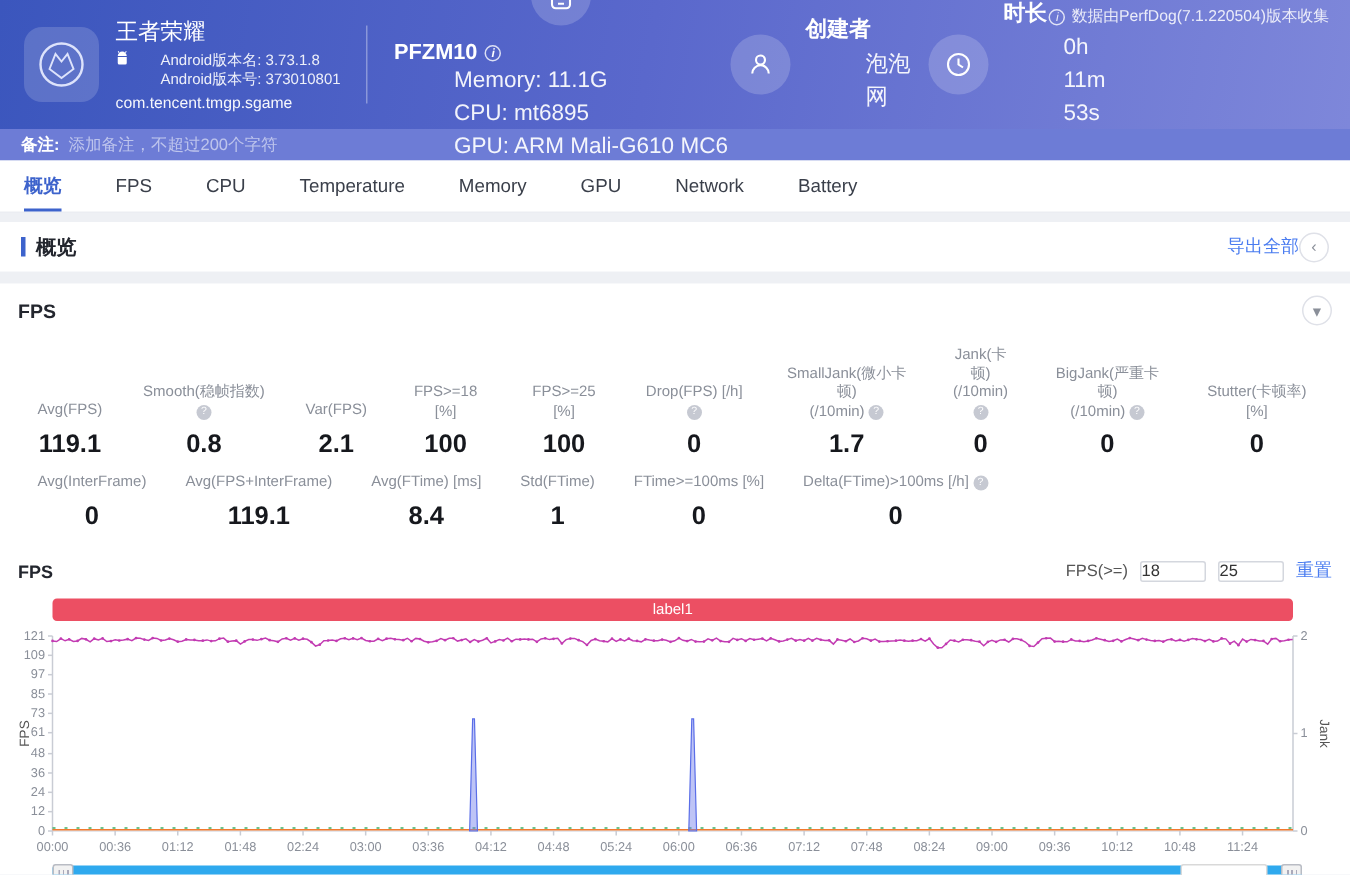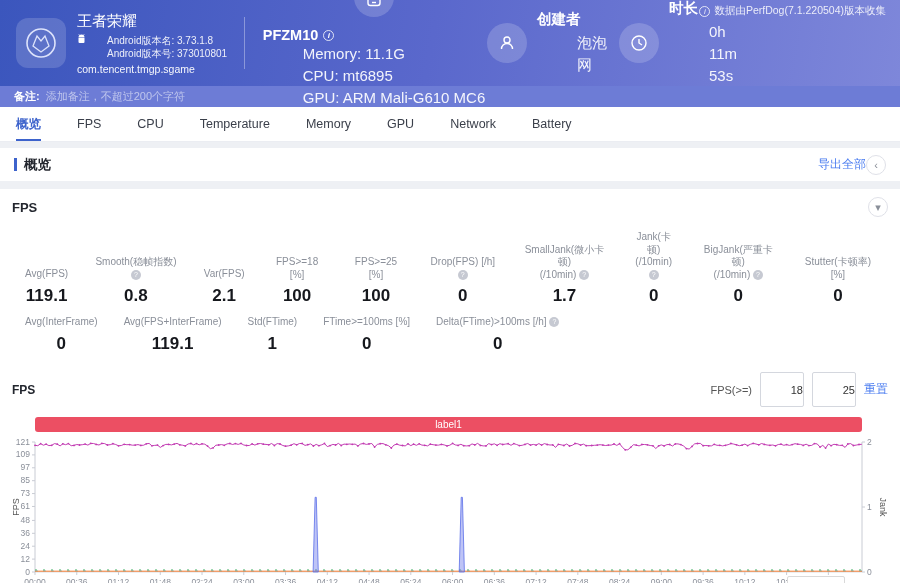--- a/index.html
+++ b/index.html
@@ -65,21 +65,21 @@
   .row2 { margin-top:10px; }
   .stat { padding:0 13px; text-align:center; }
   .stat-label { font-size:10px; color:#8a8f99; line-height:1.25; min-height:13px; }
   .stat-value { font-size:17px; font-weight:bold; color:#16181d; margin-top:5px; }
   .info-dot { display:inline-flex; align-items:center; justify-content:center; width:10px; height:10px;
               border-radius:50%; background:#c6c9d2; color:#fff; font-size:7px; vertical-align:1px; }
 
   .chart-head { display:flex; align-items:center; margin-top:18px; }
   .chart-title { font-size:12px; font-weight:bold; color:#23262e; }
   .chart-ctrl { margin-left:auto; display:flex; align-items:center; gap:8px; font-size:11px; color:#555; }
-  .thr-input { width:44px; height:35px; border:1px solid #d4d7de; border-radius:2px; text-align:right;
+  .thr-input { width:44px; height:14px; border:1px solid #d4d7de; border-radius:2px; text-align:left;
                font-size:11px; color:#333; font-family:"Liberation Sans",sans-serif; }
 
   .label-bar { margin:10px 0 0 23px; width:827px; height:15px; background:#ec4f63; border-radius:3px;
                color:#fff; font-size:10px; display:flex; align-items:center; justify-content:center; }
   .chart-wrap { margin-top:4px; }
   .scrollbar { position:relative; margin-left:23px; width:833px; height:11px; background:#2fa9ee;
                border-radius:2px; margin-top:2px; }
   .sb-handle { position:absolute; top:-1px; width:14px; height:13px; background:#f2f2f2;
                border:1px solid #b9bcc4; border-radius:2px;
                background-image:repeating-linear-gradient(90deg,#aab 0 1px,transparent 1px 3px);
@@ -250,20 +250,24 @@
       </div>
     </div>
   <div class="stats-row row2">
       <div class="stat">
         <div class="stat-label">Avg(InterFrame)</div>
         <div class="stat-value">0</div>
       </div>
       <div class="stat">
         <div class="stat-label">Avg(FPS+InterFrame)</div>
         <div class="stat-value">119.1</div>
+      </div>
+      <div class="stat">
+        <div class="stat-label">Avg(FTime) [ms]</div>
+        <div class="stat-value">8.4</div>
       </div>
       <div class="stat">
         <div class="stat-label">Std(FTime)</div>
         <div class="stat-value">1</div>
       </div>
       <div class="stat">
         <div class="stat-label">FTime&gt;=100ms [%]</div>
         <div class="stat-value">0</div>
       </div>
       <div class="stat">

